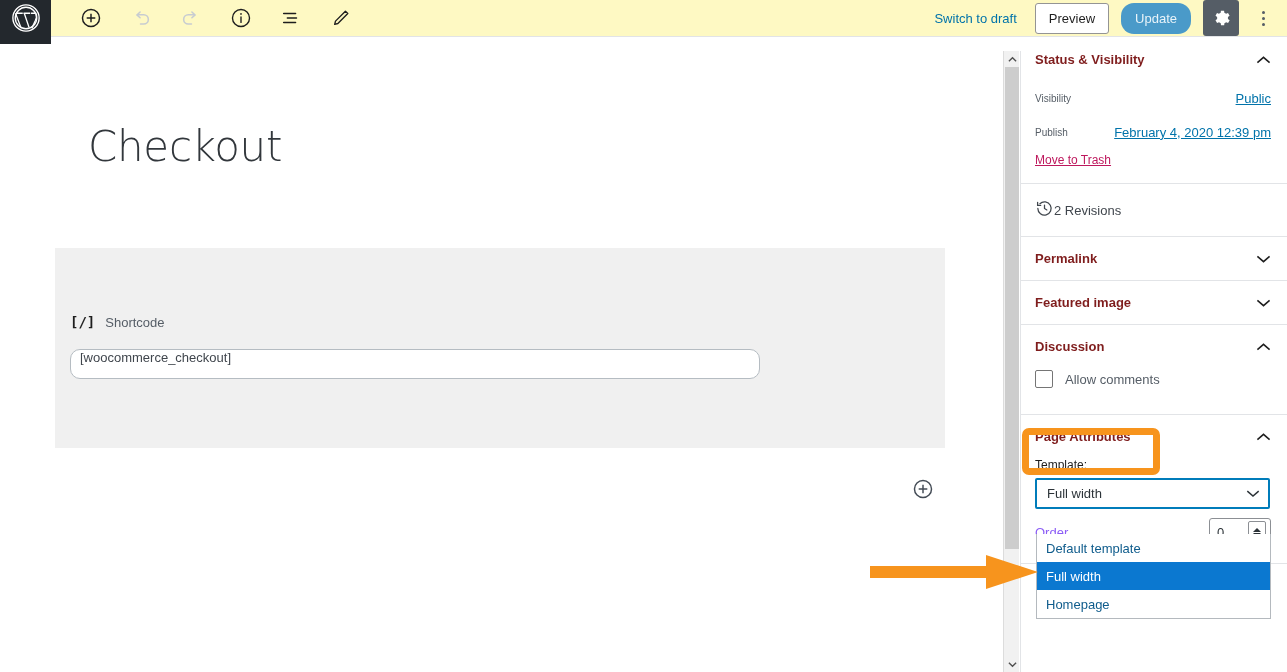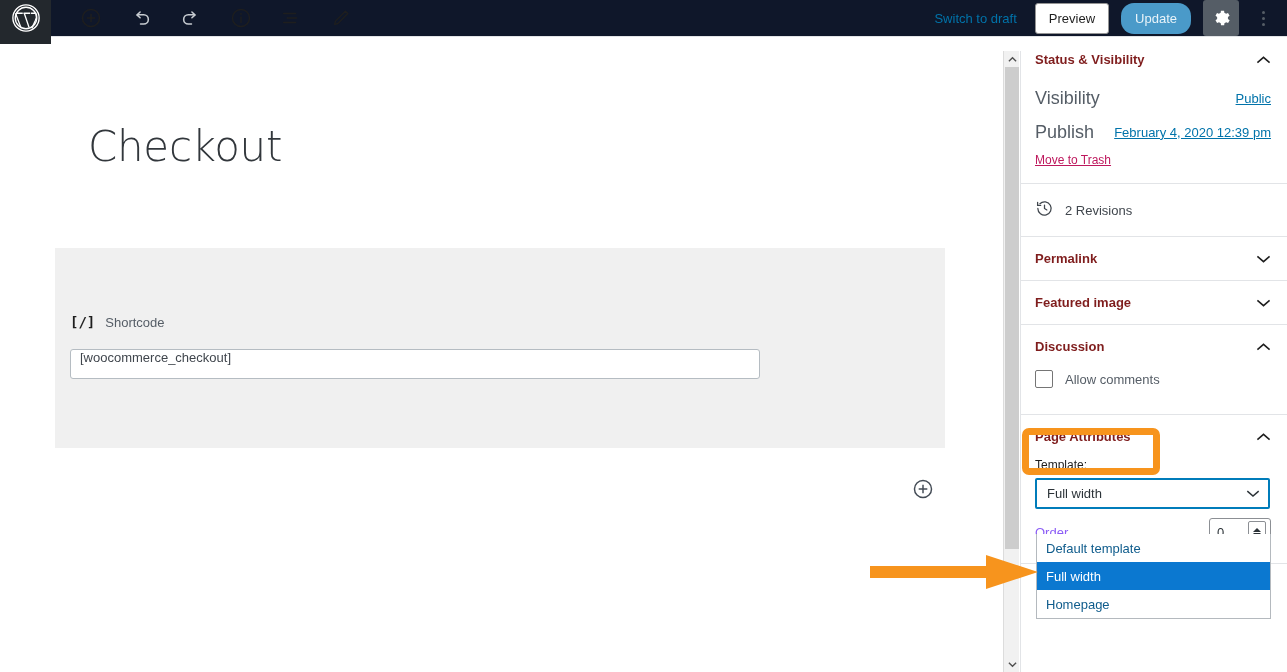--- a/index.html
+++ b/index.html
@@ -9,21 +9,21 @@
     overflow: hidden;
     background: #fff;
     font-family: "Liberation Sans", sans-serif;
     -webkit-font-smoothing: antialiased;
   }
 
   
   #topbar {
     position: absolute; top: 0; left: 0;
     width: 1287px; height: 37px;
-    background: #0f172a;
+    background: #fef9c3;
     border-bottom: 1px solid #e2e4e7;
     display: flex; align-items: center;
   }
   #wp-logo {
     width: 51px; height: 51px;
     background: #23282d;
     display: flex; align-items: center; justify-content: center;
     flex: 0 0 51px;
   }
   .tool-btn {
@@ -92,21 +92,21 @@
     display: flex; align-items: center; gap: 10px;
   }
   #shortcode-icon {
     font-family: "DejaVu Sans Mono", monospace;
     font-weight: bold; font-size: 14px; color: #1e1e1e;
   }
   #shortcode-label { font-size: 13px; color: #555d66; }
   #shortcode-input {
     position: absolute; left: 15px; top: 101px;
     width: 690px; height: 30px;
-    border: 1px solid #b5bcc2; border-radius: 3px;
+    border: 1px solid #b5bcc2; border-radius: 10px;
     background: #fff; padding: 0 9px;
     font-family: "Liberation Sans", sans-serif;
     font-size: 13px; color: #40464d;
   }
   #add-block-bottom {
     position: absolute; left: 912px; top: 427px;
     width: 22px; height: 22px; cursor: pointer; color: #444c56;
   }
 
   
@@ -146,30 +146,30 @@
   }
   .panel-title { font-weight: bold; font-size: 13px; color: #7f1d1d; }
   .chev { color: #1e1e1e; display: flex; }
 
   
   #panel-status { margin-top: -13px; }
   .row {
     display: flex; align-items: center; justify-content: space-between;
     padding: 0 16px 0 14px; height: 34px;
   }
-  .row-label { color: #555d66; font-size: 18px; }
+  .row-label { color: #555d66; font-size: 10px; }
   .link-blue {
     color: #0073aa; text-decoration: underline; font-size: 13px; cursor: pointer;
   }
   .link-red {
     color: #be185d; text-decoration: underline; font-size: 12px; cursor: pointer;
   }
   #trash-row { padding: 3px 14px 16px 14px; }
   #revisions-panel {
-    display: flex; align-items: center; gap: 11px;
+    display: flex; align-items: center; 
     padding: 15px 14px; cursor: pointer;
     border-bottom: 1px solid #e2e4e7;
   }
   #revisions-label { font-size: 13px; color: #40464d; }
 
   .panel-body { padding: 0 16px 16px 14px; }
   .checkbox-row { display: flex; align-items: center; gap: 12px; padding: 2px 0 10px 0; cursor: pointer; }
   .cbox {
     width: 18px; height: 18px; border: 1px solid #757575;
     border-radius: 2px; background: #fff; flex: 0 0 18px;

